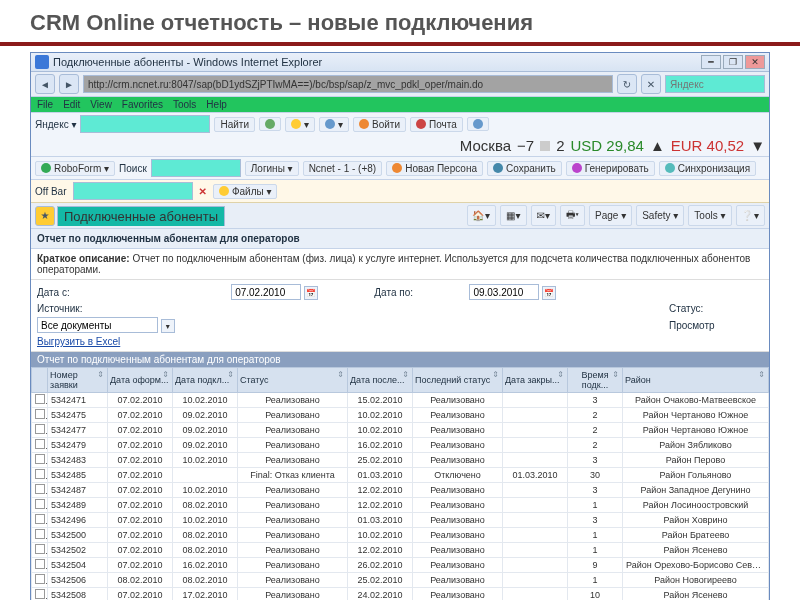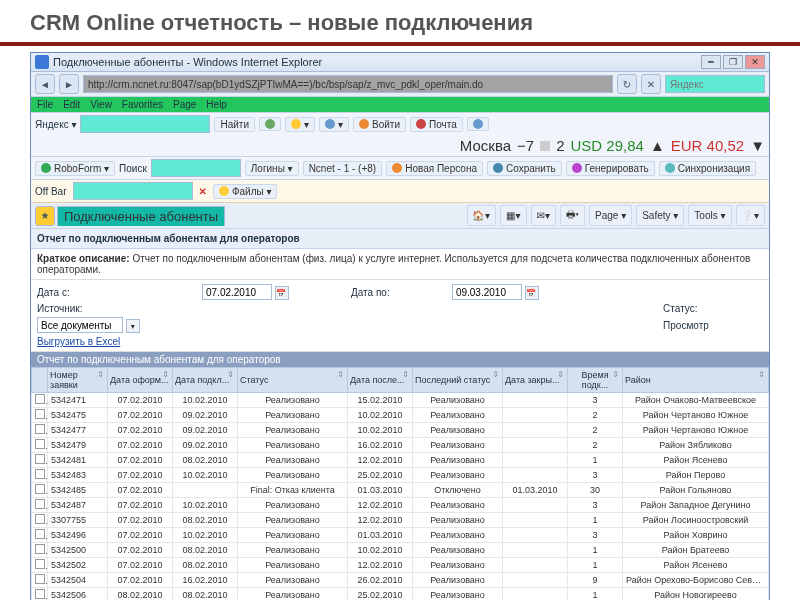--- a/index.html
+++ b/index.html
@@ -70,21 +70,21 @@
     <div class="navbtn">↻</div>
     <div class="navbtn">✕</div>
     <input class="small-input" placeholder="Яндекс" style="">
   </div>
 
   <div class="menubar">
     <span class="menu-item">File</span>
     <span class="menu-item">Edit</span>
     <span class="menu-item">View</span>
     <span class="menu-item">Favorites</span>
-    <span class="menu-item">Page</span>
+    <span class="menu-item">Tools</span>
     <span class="menu-item">Help</span>
   </div>
 
   <div class="toolbar">
     <span class="tlabel">Яндекс ▾</span>
     <input class="small-input" style="width: 130px;">
     <span class="tbtn">Найти</span>
     <span class="tbtn">
         <span class="dot" style="background:#6a6"></span>
       </span>
@@ -185,21 +185,21 @@
         <span></span>
 
       <label>Источник:</label>
       <span></span>
         <span></span>
         <span></span>
         <span></span>
 
       <label>Статус:</label>
       <div>
-        <input class="finput" style="width: 86px;" value="Все документы">
+        <input class="finput" style="width: 121px;" value="Все документы">
         <span class="calbtn">▾</span>
       </div>
       <span></span>
         <span></span>
         <span></span>
         <span></span>
 
       <label>Просмотр</label>
       <span class="link">Выгрузить в Excel</span>
       <span></span>
@@ -281,32 +281,20 @@
             <td class="c">09.02.2010</td>
             <td class="c">Реализовано</td>
             <td class="c">16.02.2010</td>
             <td class="c">Реализовано</td>
             <td class="c"></td>
             <td class="c">2</td>
             <td class="r">Район Зябликово</td>
           </tr>
           <tr>
             <td class="c"><span class="chk"></span></td>
-            <td>5342481</td>
-            <td class="c">07.02.2010</td>
-            <td class="c">08.02.2010</td>
-            <td class="c">Реализовано</td>
-            <td class="c">12.02.2010</td>
-            <td class="c">Реализовано</td>
-            <td class="c"></td>
-            <td class="c">1</td>
-            <td class="r">Район Ясенево</td>
-          </tr>
-          <tr>
-            <td class="c"><span class="chk"></span></td>
             <td>5342483</td>
             <td class="c">07.02.2010</td>
             <td class="c">10.02.2010</td>
             <td class="c">Реализовано</td>
             <td class="c">25.02.2010</td>
             <td class="c">Реализовано</td>
             <td class="c"></td>
             <td class="c">3</td>
             <td class="r">Район Перово</td>
           </tr>
@@ -329,21 +317,21 @@
             <td class="c">10.02.2010</td>
             <td class="c">Реализовано</td>
             <td class="c">12.02.2010</td>
             <td class="c">Реализовано</td>
             <td class="c"></td>
             <td class="c">3</td>
             <td class="r">Район Западное Дегунино</td>
           </tr>
           <tr>
             <td class="c"><span class="chk"></span></td>
-            <td>3307755</td>
+            <td>5342489</td>
             <td class="c">07.02.2010</td>
             <td class="c">08.02.2010</td>
             <td class="c">Реализовано</td>
             <td class="c">12.02.2010</td>
             <td class="c">Реализовано</td>
             <td class="c"></td>
             <td class="c">1</td>
             <td class="r">Район Лосиноостровский</td>
           </tr>
           <tr>

